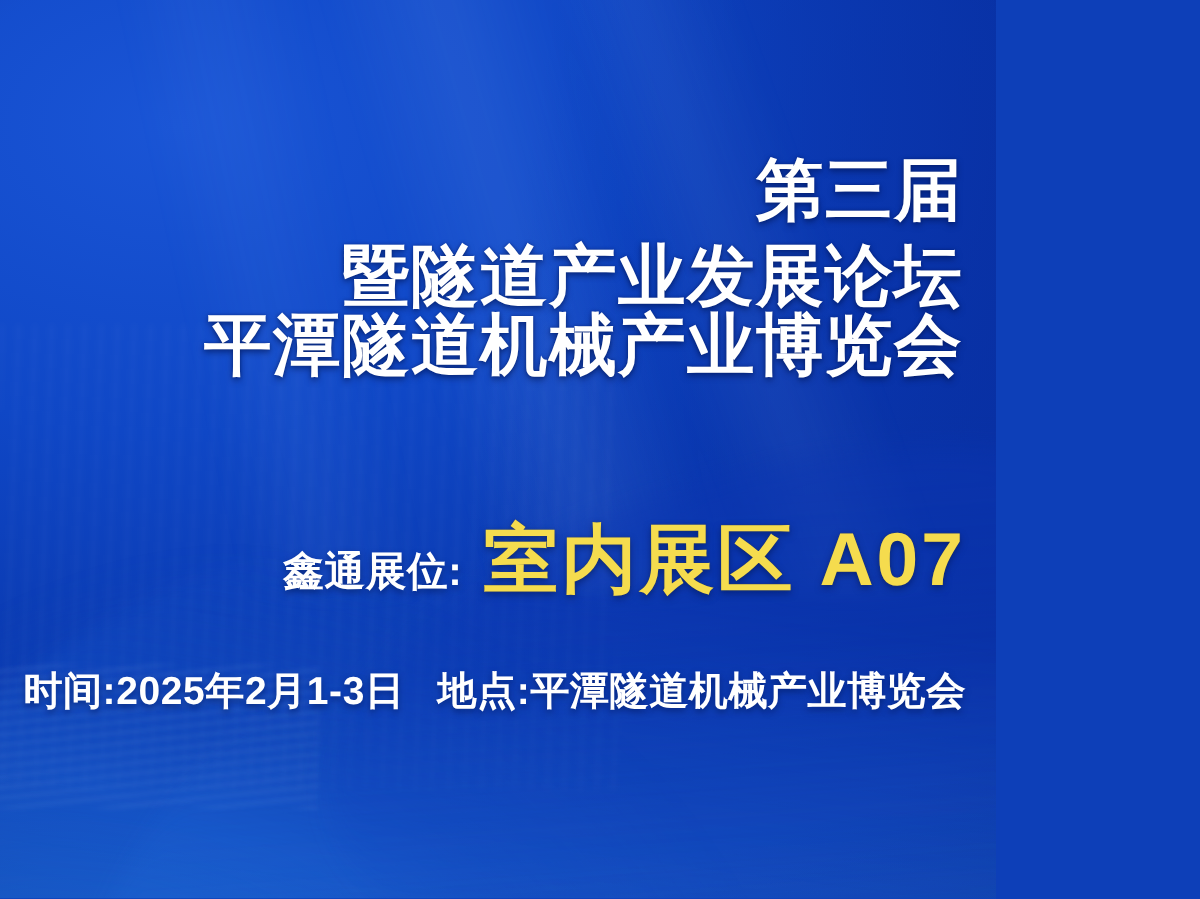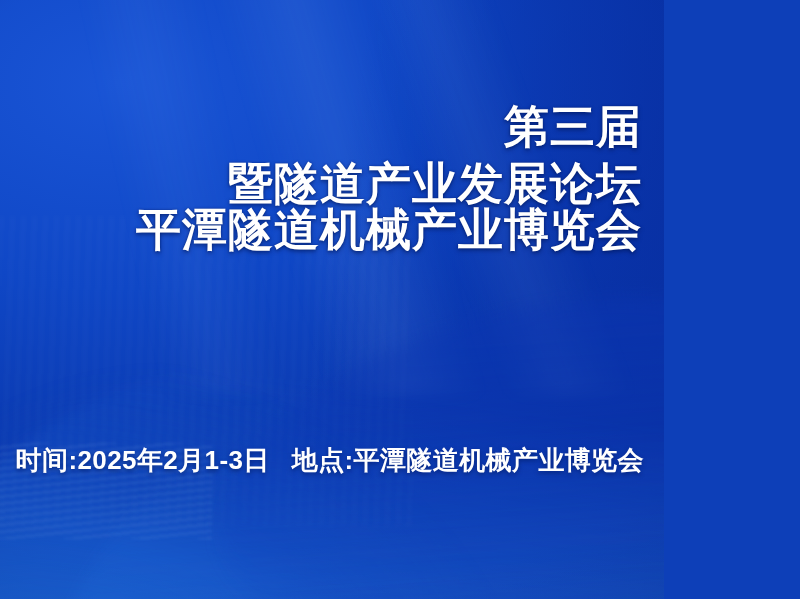--- a/index.html
+++ b/index.html
@@ -215,20 +215,24 @@
   <div class="bg-vignette"></div>
 
   <div class="content">
 
     <div class="title-block">
       <div class="title-line title-line-1">第三届</div>
       <div class="title-line title-line-3">暨隧道产业发展论坛</div>
       <div class="title-line title-line-2">平潭隧道机械产业博览会</div>
     </div>
 
+    <div class="booth-row">
+      <span class="booth-label">鑫通展位:</span>
+      <span class="booth-value">室内展区 A07</span>
+    </div>
 
     <div class="info-row">
       <span class="info-item">时间:2025年2月1-3日</span>
       <span class="info-item">地点:平潭隧道机械产业博览会</span>
     </div>
 
   </div>
 </div>
 
 </body></html>

